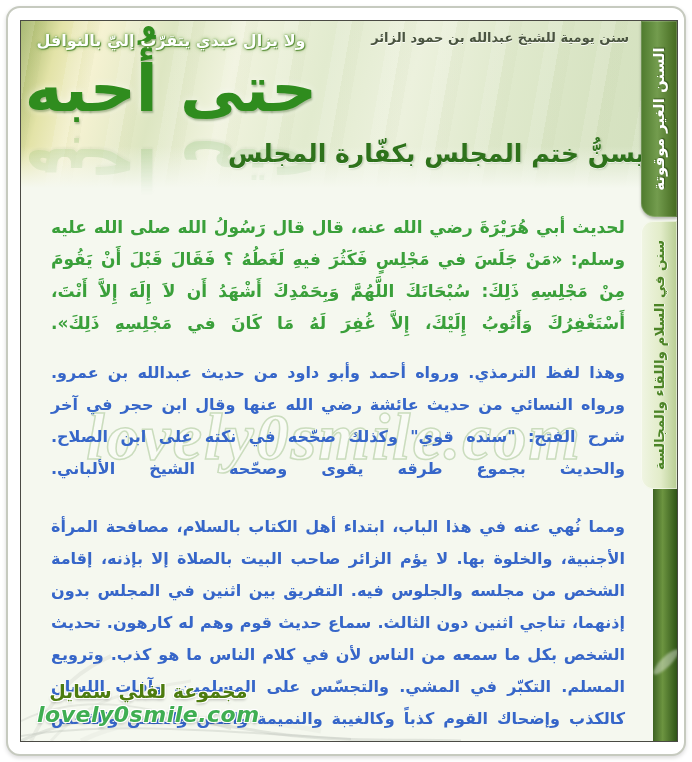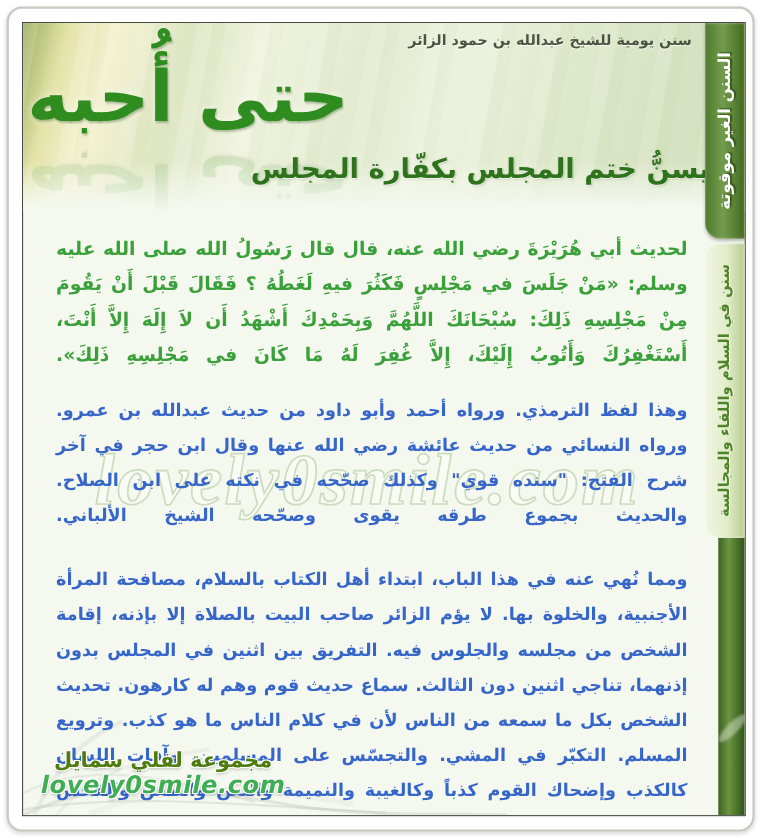--- a/index.html
+++ b/index.html
@@ -115,20 +115,21 @@
 </style>
 </head>
 <body>
 
 <div class="outer-frame"></div>
 
 <div class="canvas">
 
   <div class="header">
     <div class="series-label">سنن يومية للشيخ عبدالله بن حمود الزائر</div>
+    <div class="slogan">ولا يزال عبدي يتقرّب إليّ بالنوافل</div>
     <div class="calli-wrap">
       <div class="calli">حتى أُحبه</div>
       <div class="calli mirror">حتى أُحبه</div>
     </div>
     <div class="page-title">يسنُّ ختم المجلس بكفّارة المجلس</div>
   </div>
 
   <div class="watermark">lovely0smile.com</div>
 
   <div class="textcol">

